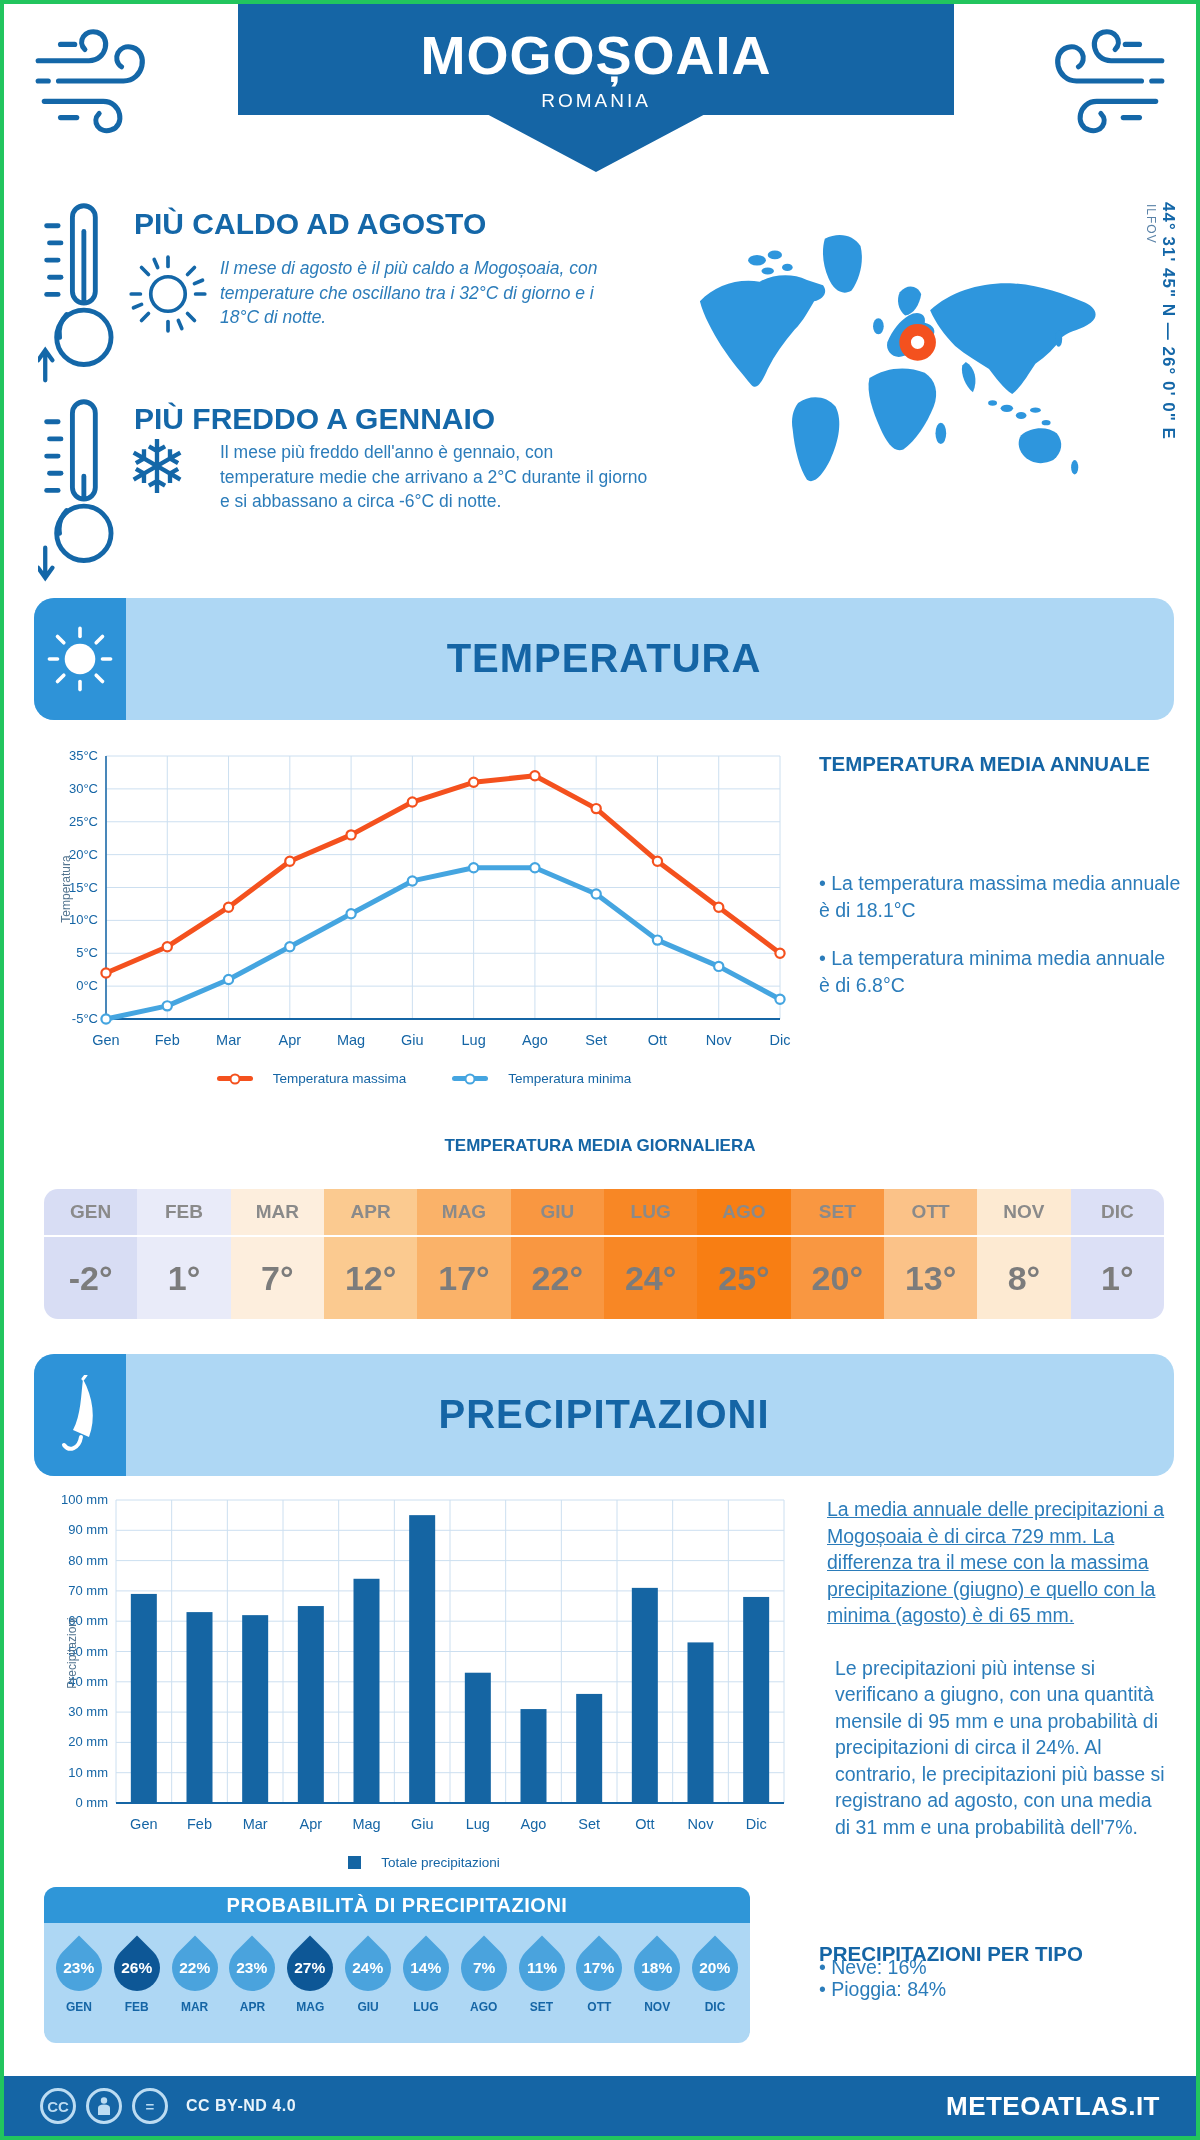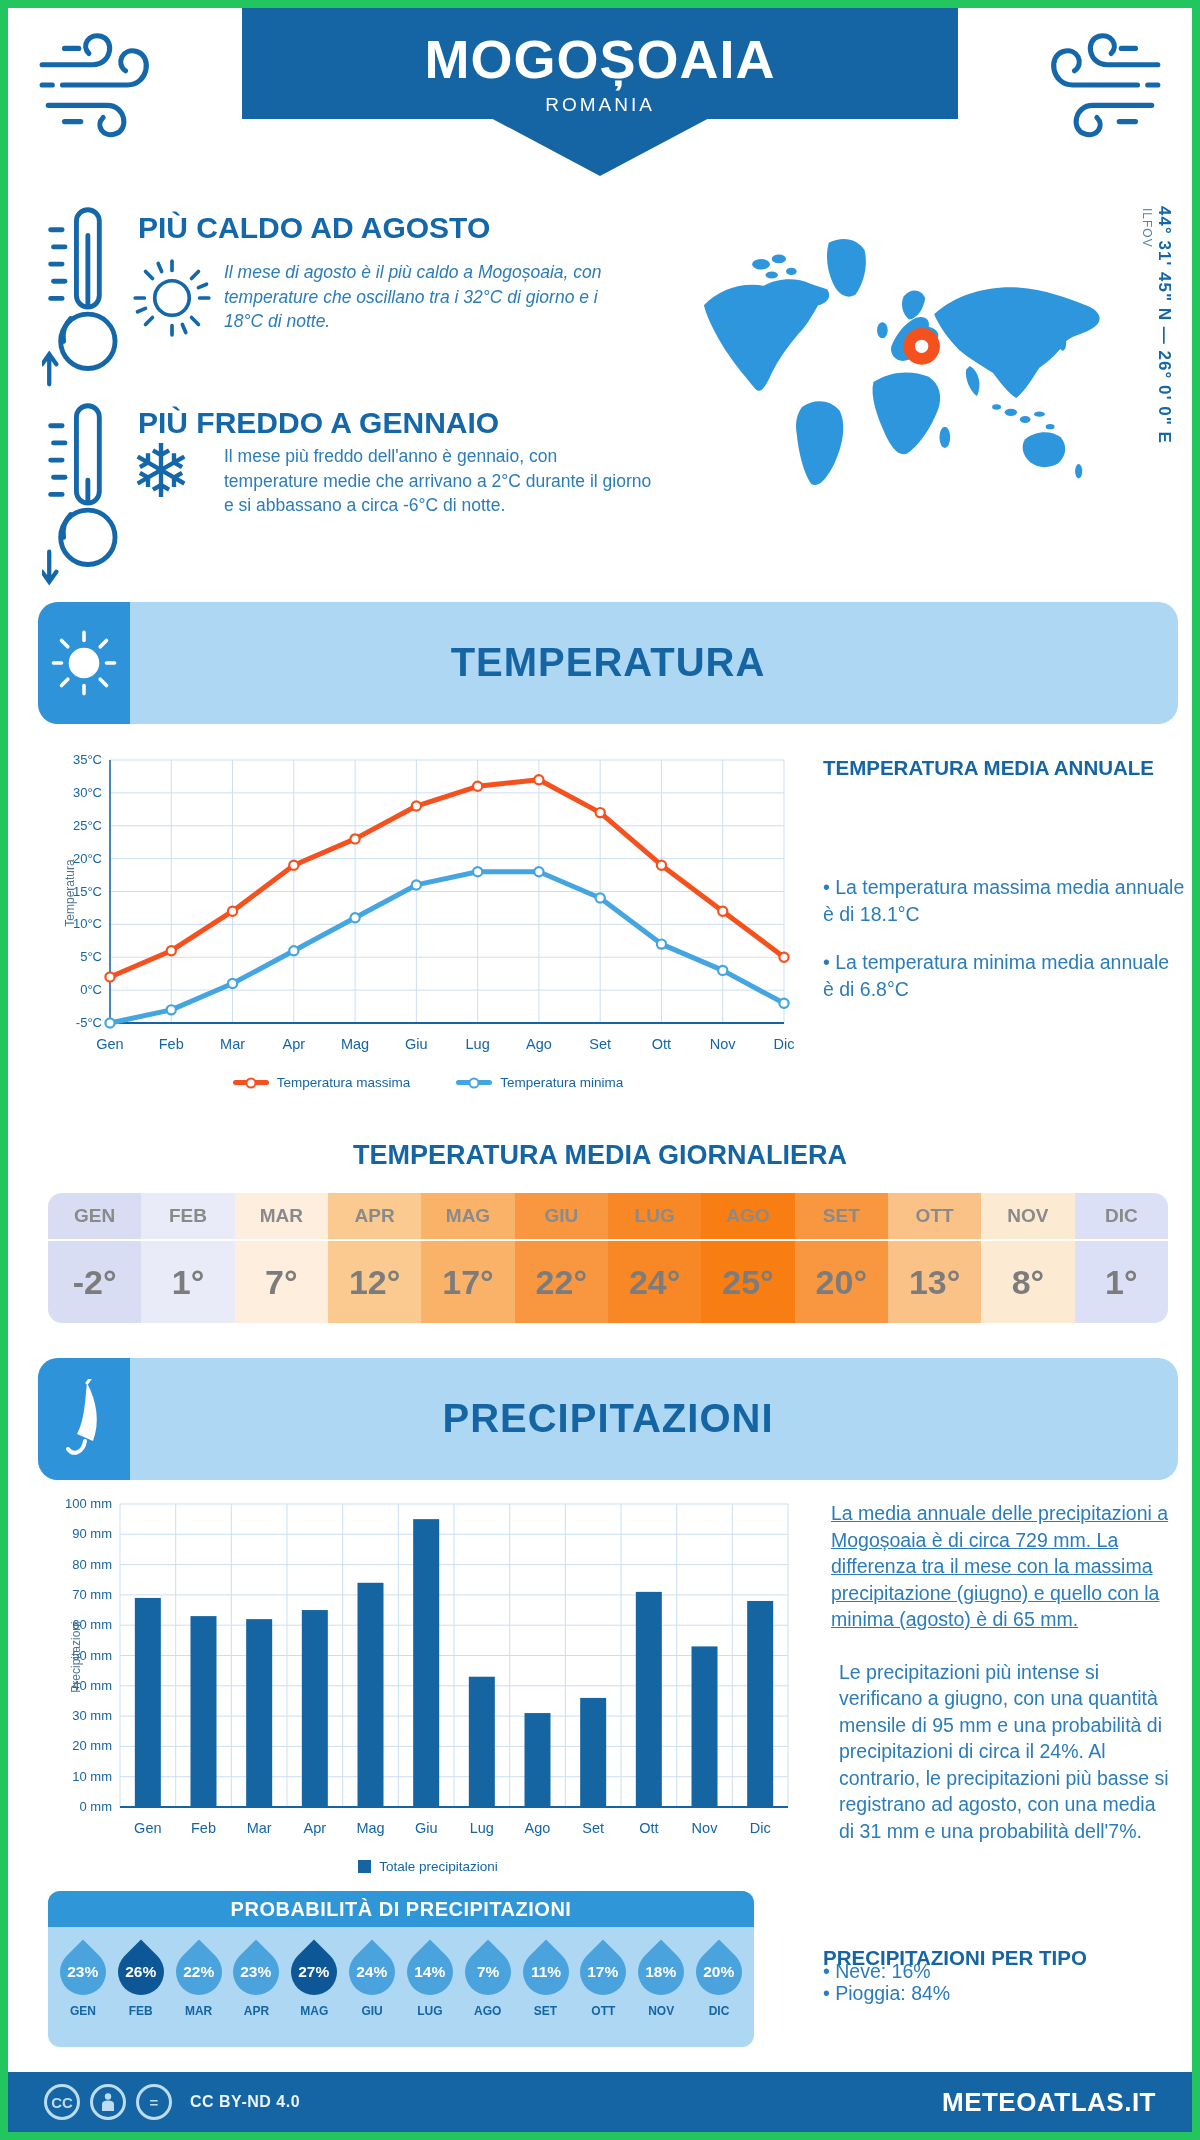--- a/index.html
+++ b/index.html
@@ -1,17 +1,17 @@
 <!DOCTYPE html>
 <html><head>
 <meta charset="utf-8">
 <style>
   html,body{margin:0;padding:0;background:#fff;}
   .page{position:relative;width:1200px;height:2140px;box-sizing:border-box;
-        border:8px solid #22c55e;background:#fff;overflow:hidden;
+        border:4px solid #22c55e;background:#fff;overflow:hidden;
         font-family:"Liberation Sans",sans-serif;color:#1565a5;}
   .abs{position:absolute;}
 
   
   .banner{position:absolute;left:234px;top:0;width:716px;height:168px;background:#1565a5;
           clip-path:polygon(0 0,100% 0,100% 66%,65% 66%,50% 100%,35% 66%,0 66%);
           text-align:center;color:#fff;}
   .banner h1{margin:20px 0 0;font-size:54px;letter-spacing:1px;font-weight:bold;}
   .banner .sub{margin-top:4px;font-size:19px;letter-spacing:3px;}
 
@@ -35,32 +35,32 @@
              font-weight:bold;color:#1565a5;letter-spacing:1px;}
 
   
   .chart-wrap{position:absolute;left:50px;width:740px;}
   .tick,.xlab{font-family:"Liberation Sans",sans-serif;fill:#1565a5;}
   .tick{font-size:13px;}
   .xlab{font-size:14.5px;}
   .yrot{position:absolute;transform:rotate(-90deg);transform-origin:center;
         font-size:12px;color:#53748f;white-space:nowrap;}
   .legend{display:flex;justify-content:center;gap:46px;margin-top:10px;font-size:13.5px;color:#1565a5;}
-  .leg-item{display:flex;align-items:center;gap:8px;}
+  .leg-item{display:flex;align-items:center;gap:20px;}
   .leg-line{position:relative;display:inline-block;width:36px;height:4.5px;border-radius:3px;}
   .leg-dot{position:absolute;left:50%;top:50%;transform:translate(-50%,-50%);width:7px;height:7px;
            border-radius:50%;background:#fff;border:2px solid #000;}
   .leg-sq{display:inline-block;width:13px;height:13px;}
 
   
   .col-title{font-size:20.5px;font-weight:bold;color:#1565a5;}
   .col-text{font-size:19.5px;line-height:1.36;color:#2b7cba;}
 
   
-  .tbl-title{position:absolute;left:0;right:0;text-align:center;font-size:27px;font-weight:bold;color:#1565a5;}
+  .tbl-title{position:absolute;left:0;right:0;text-align:center;font-size:17px;font-weight:bold;color:#1565a5;}
   .temp-table{position:absolute;left:40px;top:1185px;width:1120px;height:130px;display:flex;
               border-radius:14px;overflow:hidden;}
   .tcol{flex:1;display:flex;flex-direction:column;}
   .tcol .th{height:46px;display:flex;align-items:center;justify-content:center;
             font-size:19px;font-weight:bold;color:#8a8a8a;border-bottom:2px solid #fff;}
   .tcol .td{flex:1;display:flex;align-items:center;justify-content:center;
             font-size:34px;font-weight:bold;color:#7c7c7c;}
 
   
   .prob-box{position:absolute;left:40px;top:1883px;width:706px;height:156px;background:#aed7f4;

